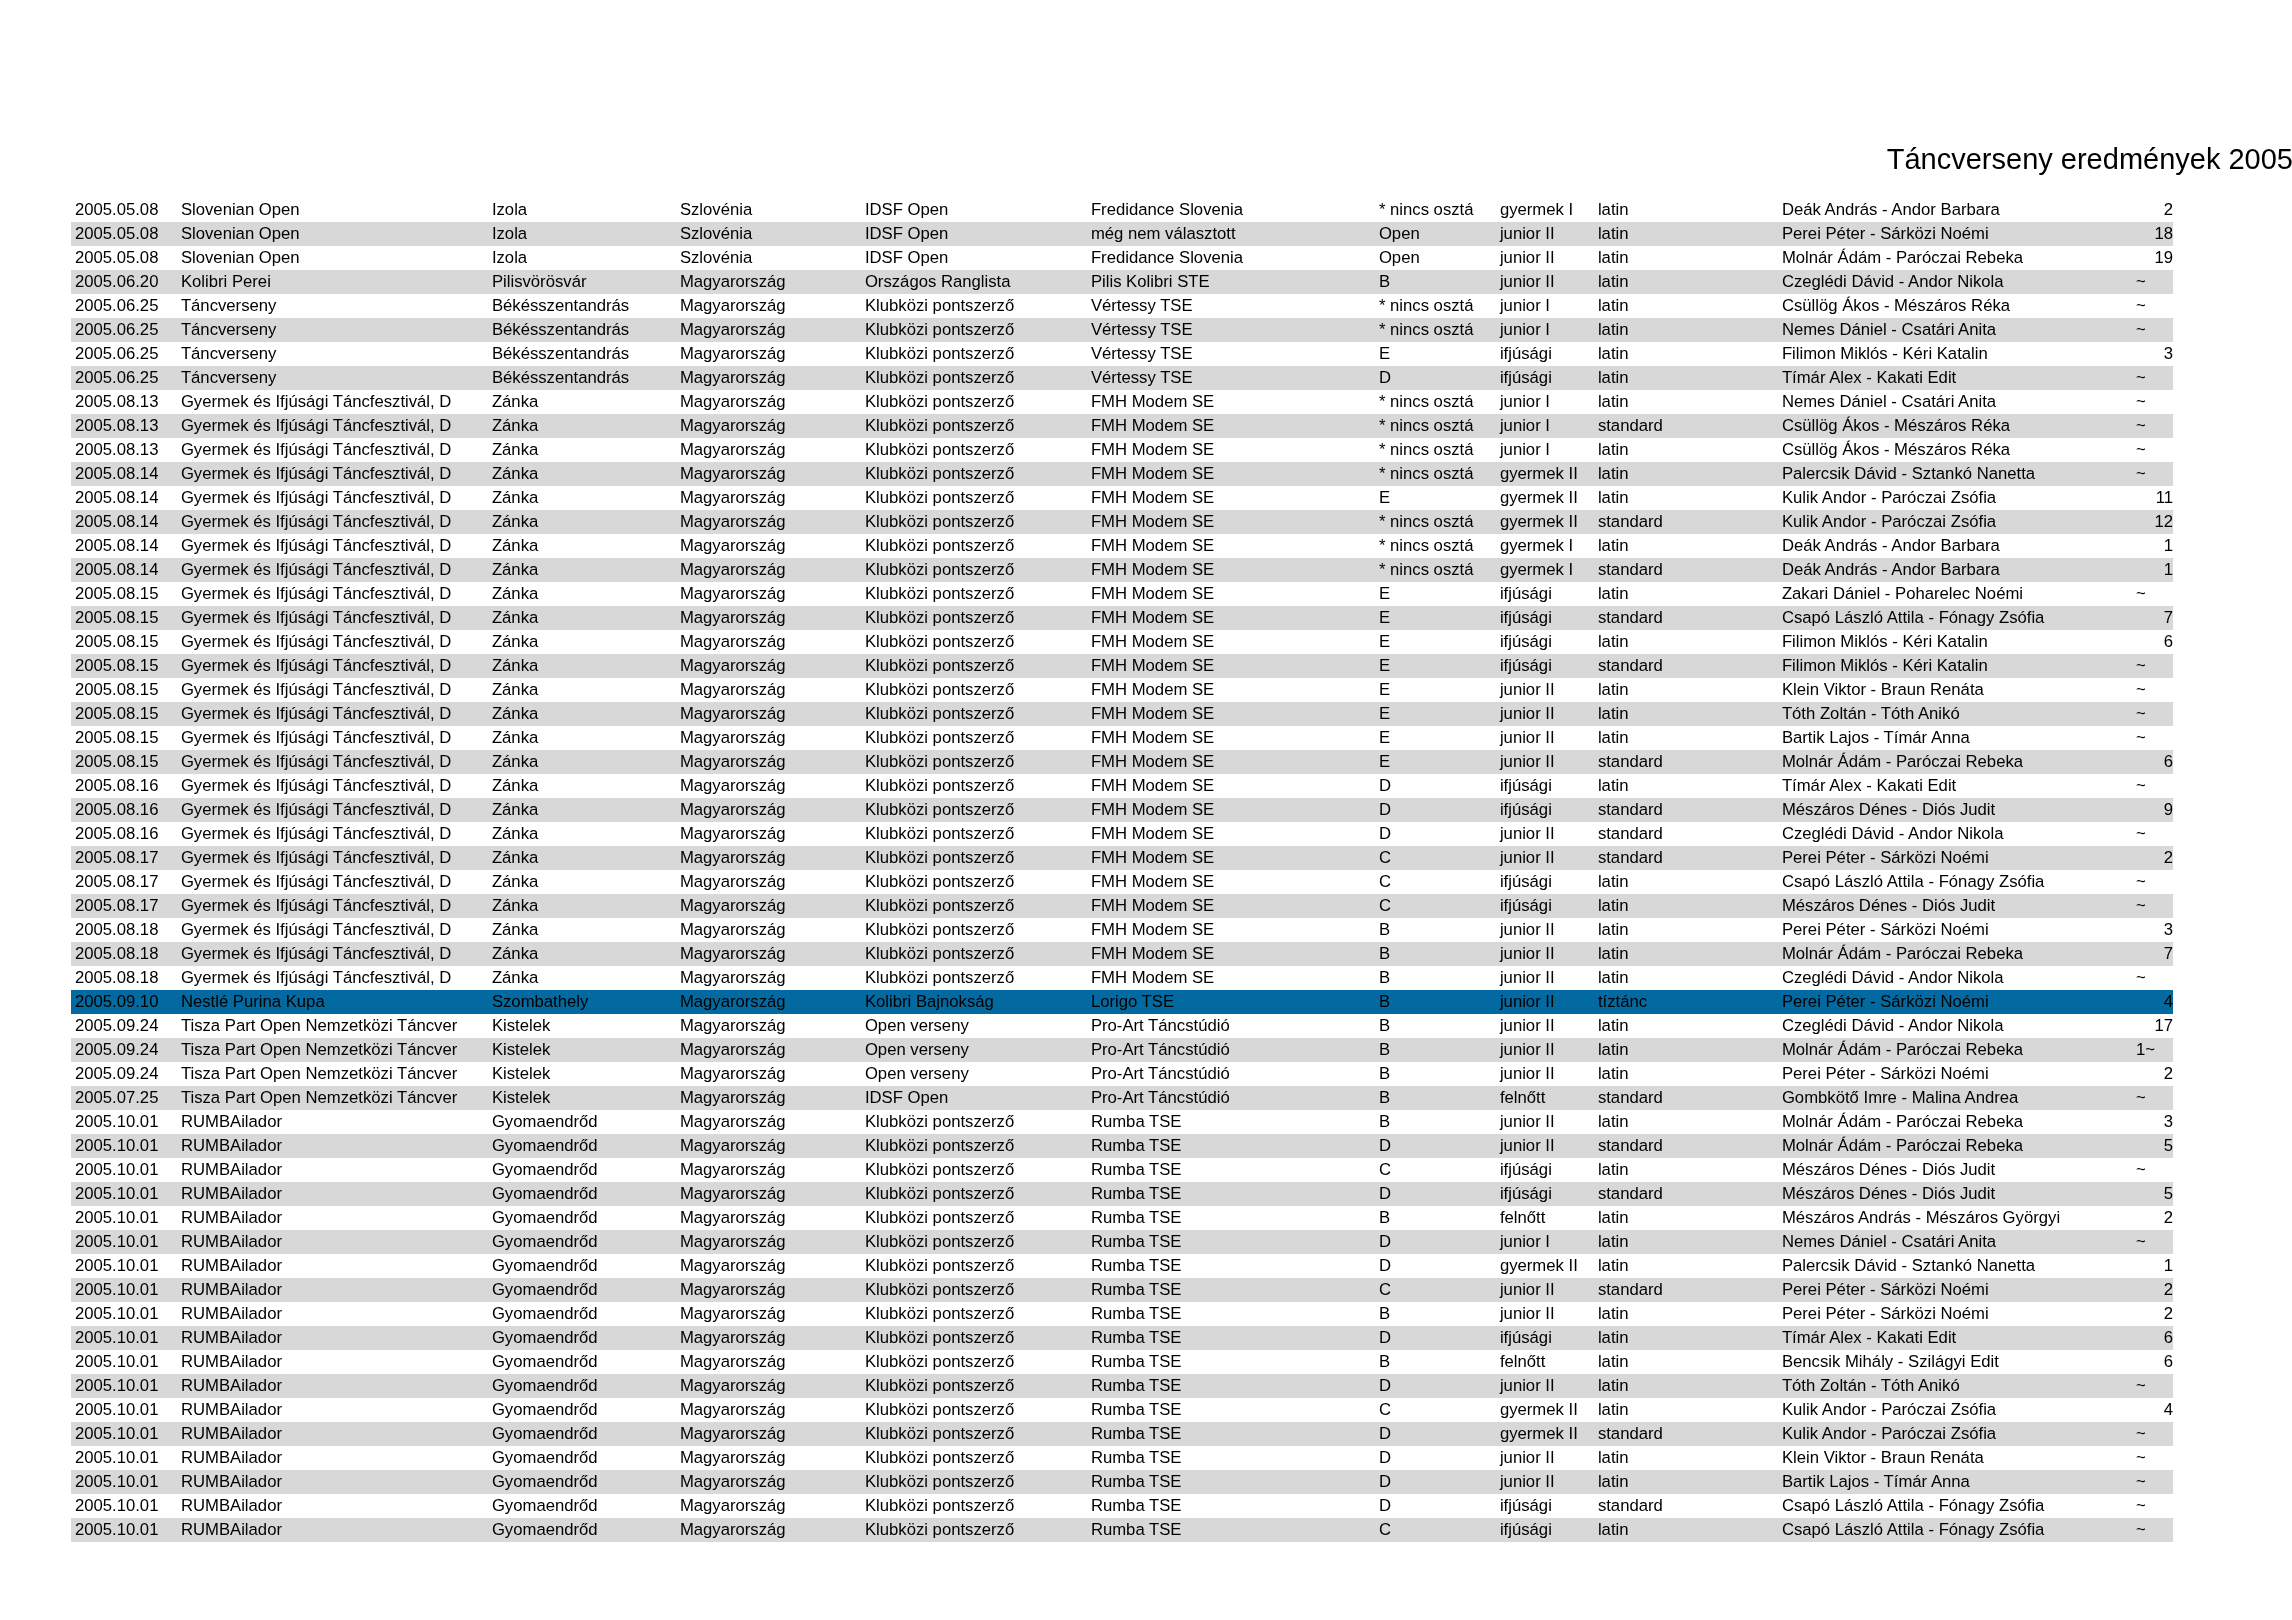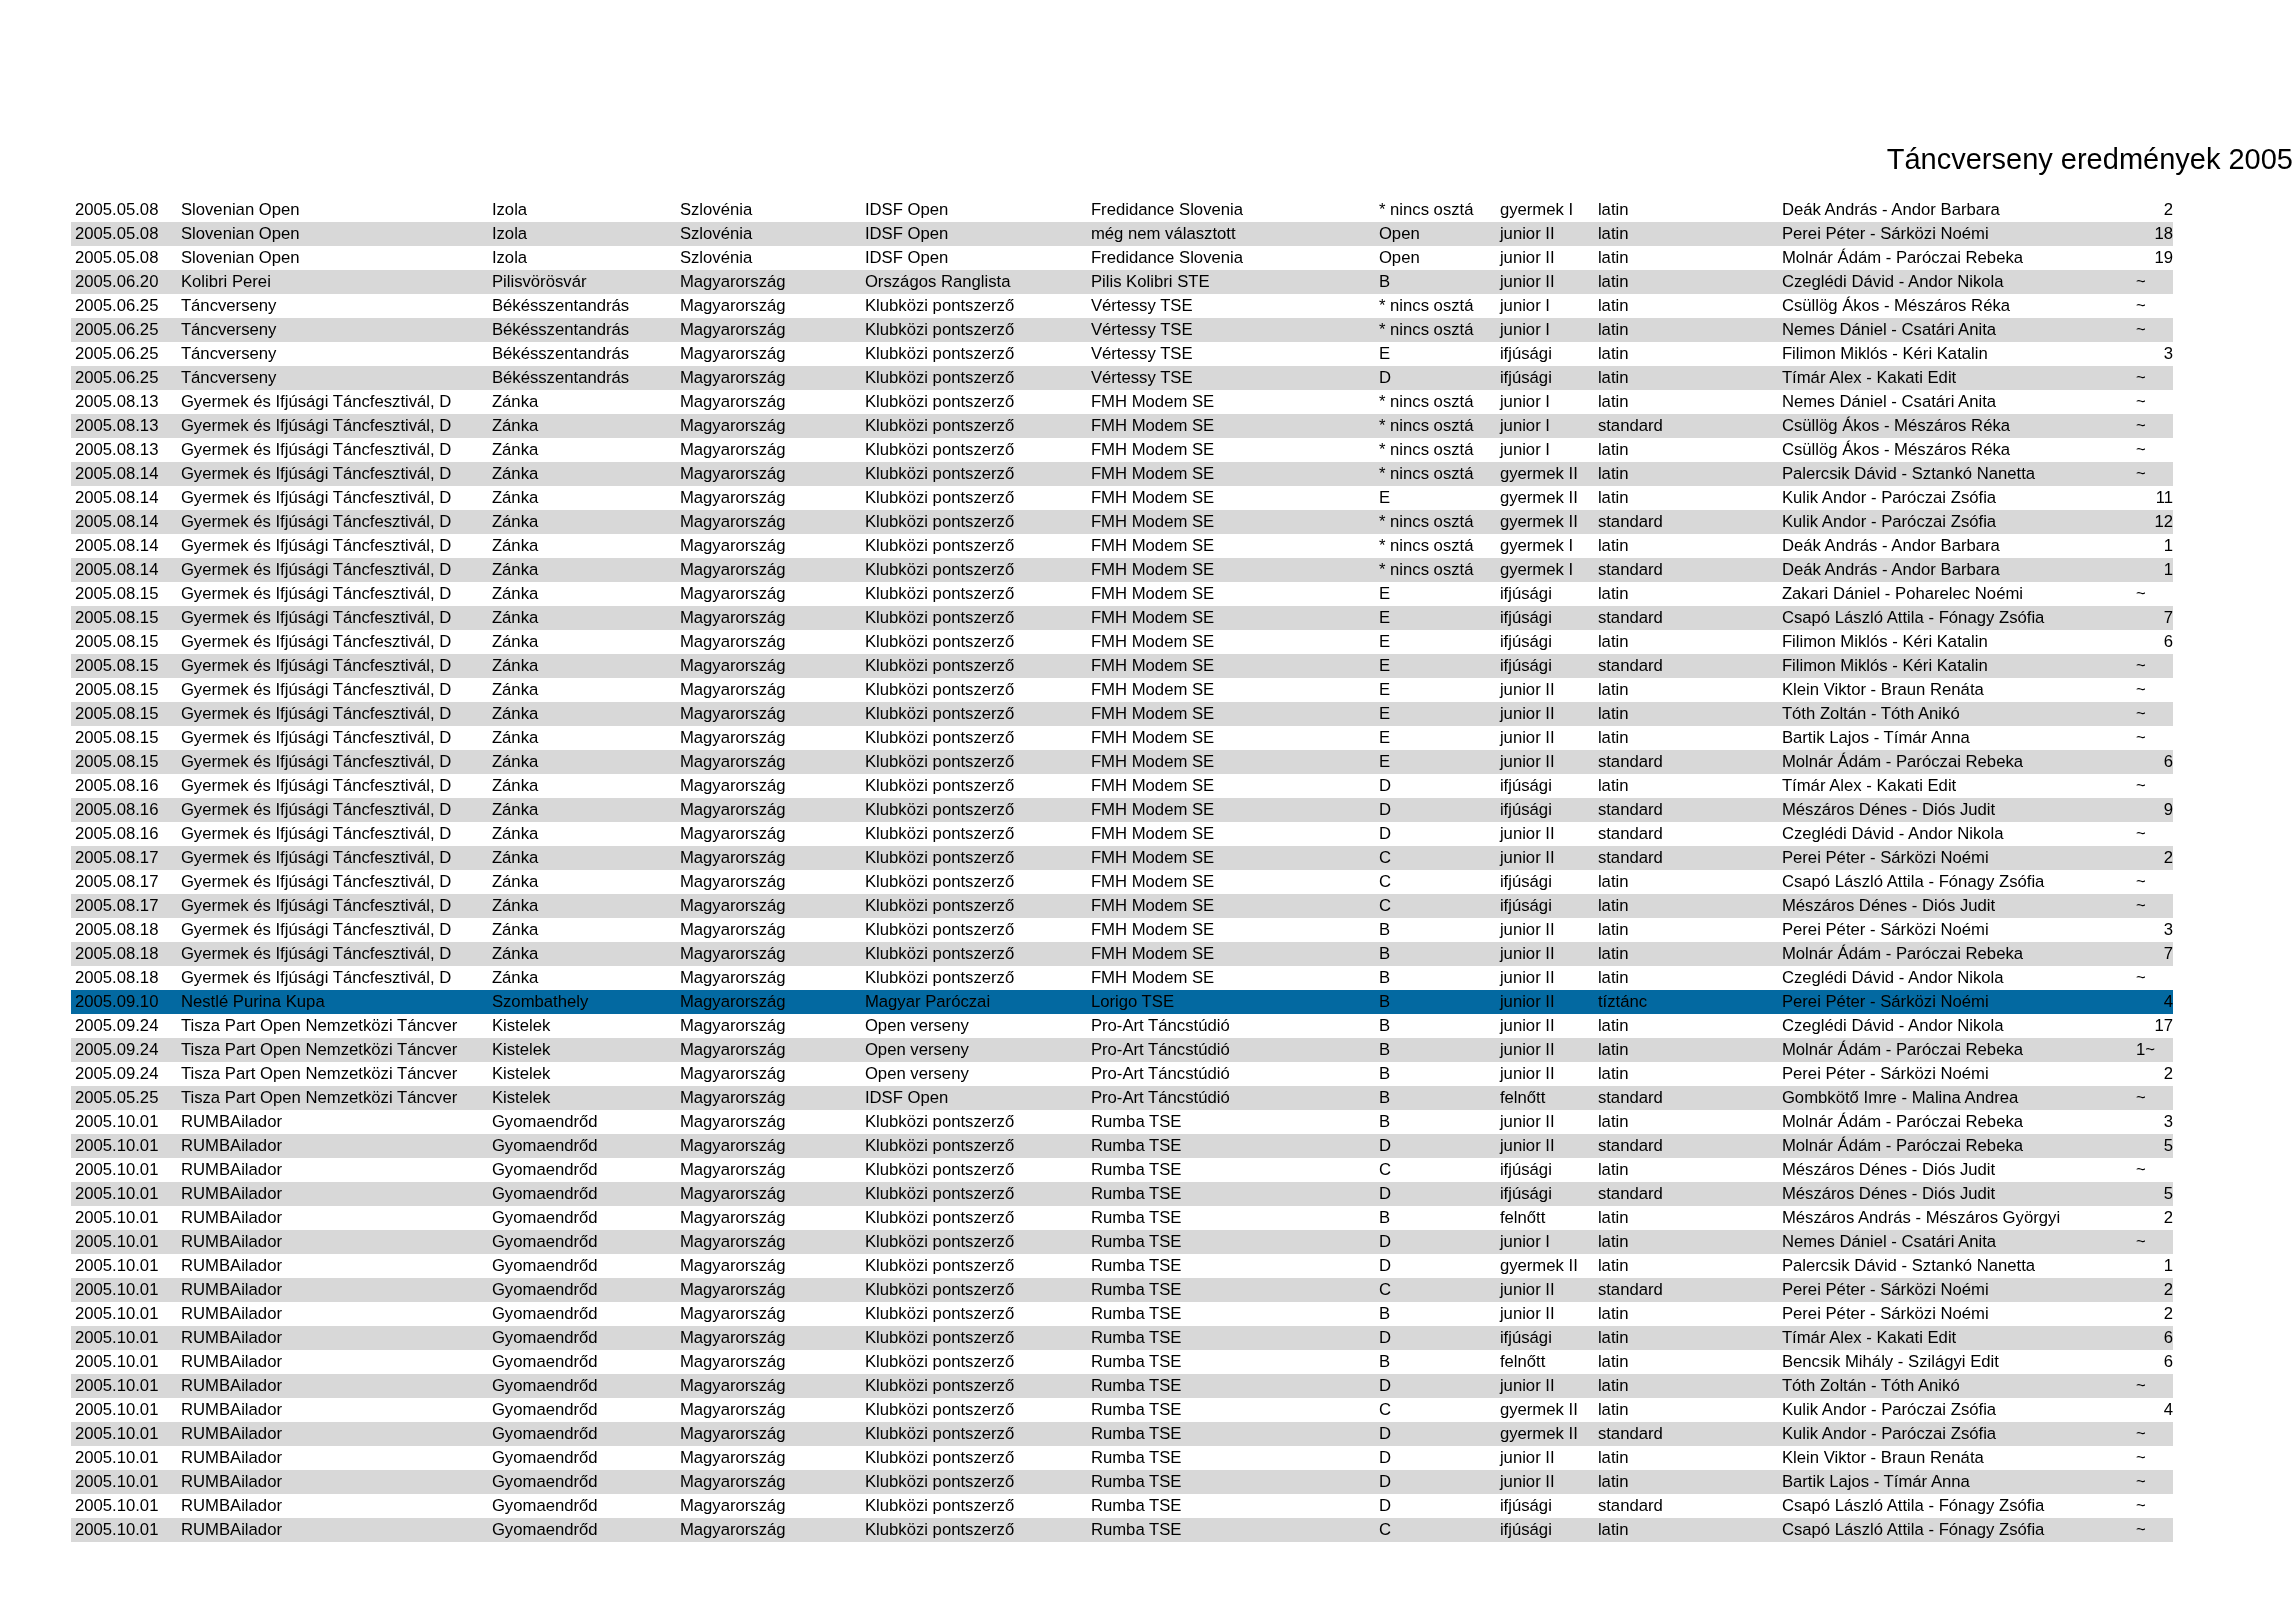--- a/index.html
+++ b/index.html
@@ -497,21 +497,21 @@
           <td>junior II</td>
           <td>latin</td>
           <td>Czeglédi Dávid - Andor Nikola</td>
           <td class="res-text">~</td>
         </tr>
         <tr class="stripe-even" style="background: #0369a1; padding-left: 27px;">
           <td>2005.09.10</td>
           <td>Nestlé Purina Kupa</td>
           <td>Szombathely</td>
           <td>Magyarország</td>
-          <td>Magyar Paróczai</td>
+          <td>Kolibri Bajnokság</td>
           <td>Lorigo TSE</td>
           <td>B</td>
           <td>junior II</td>
           <td>tíztánc</td>
           <td>Perei Péter - Sárközi Noémi</td>
           <td class="res-num">4</td>
         </tr>
         <tr class="stripe-odd" style="background: rgb(255, 255, 255);">
           <td>2005.09.24</td>
           <td>Tisza Part Open Nemzetközi Táncver</td>
@@ -545,21 +545,21 @@
           <td>Magyarország</td>
           <td>Open verseny</td>
           <td>Pro-Art Táncstúdió</td>
           <td>B</td>
           <td>junior II</td>
           <td>latin</td>
           <td>Perei Péter - Sárközi Noémi</td>
           <td class="res-num">2</td>
         </tr>
         <tr class="stripe-even" style="background: rgb(216, 216, 216);">
-          <td>2005.05.25</td>
+          <td>2005.07.25</td>
           <td>Tisza Part Open Nemzetközi Táncver</td>
           <td>Kistelek</td>
           <td>Magyarország</td>
           <td>IDSF Open</td>
           <td>Pro-Art Táncstúdió</td>
           <td>B</td>
           <td>felnőtt</td>
           <td>standard</td>
           <td>Gombkötő Imre - Malina Andrea</td>
           <td class="res-text">~</td>

